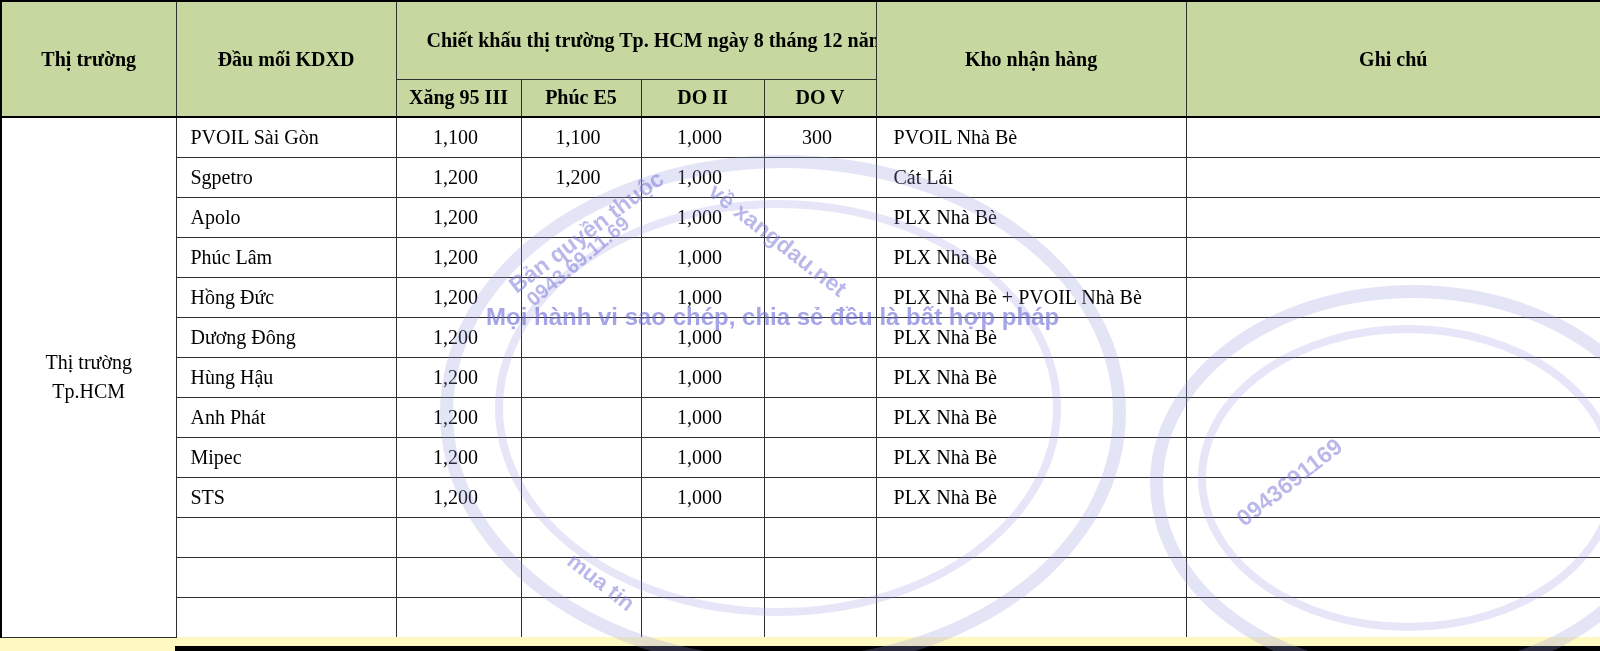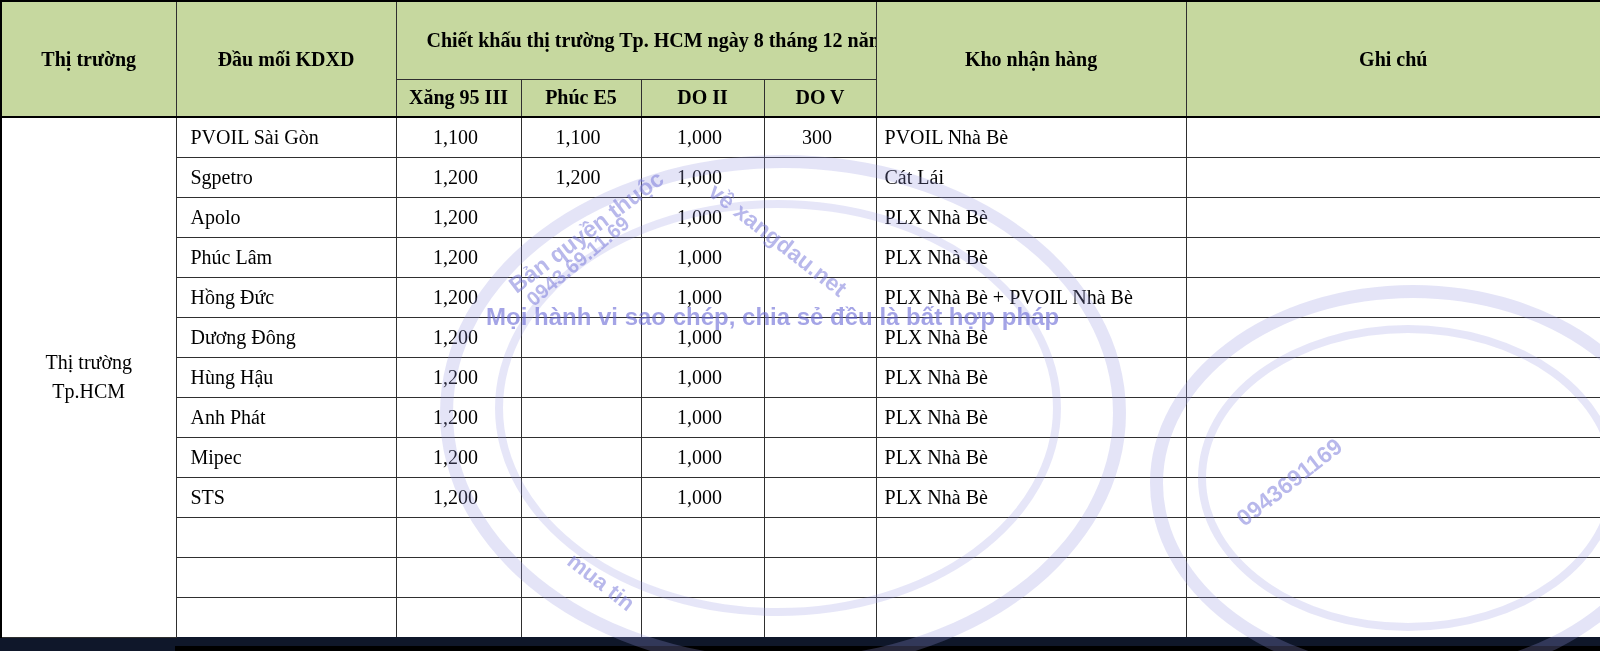--- a/index.html
+++ b/index.html
@@ -1,18 +1,18 @@
 <!DOCTYPE html>
 <html><head>
 <meta charset="utf-8">
 <style>
   html,body{margin:0;padding:0;background:#ffffff;}
   .stage{
     position:relative;width:1600px;height:651px;overflow:hidden;
-    background:#0f172a;font-family:"Liberation Serif","DejaVu Serif",serif;
+    background:#fef9c3;font-family:"Liberation Serif","DejaVu Serif",serif;
   }
   table.disc{
     border-collapse:collapse;table-layout:fixed;width:1600px;
     border:2px solid #000;border-bottom:none;
   }
   table.disc th,table.disc td{
     border:1px solid #2f2f2f;overflow:hidden;white-space:nowrap;
     font-size:20px;color:#000;vertical-align:middle;
   }
   thead th{
@@ -27,21 +27,21 @@
     white-space:normal;
   }
   tbody tr{height:40px;}
   tbody td{background:#ffffff;}
   td.market-cell{
     text-align:center;font-size:20px;line-height:29px;
     border-bottom:none;background:#ffffff;
   }
   td.c-name{text-align:left;padding-left:14px;}
   td.c-num{text-align:center;padding-right:7px;}
-  td.c-kho{text-align:left;padding-left:8px;}
+  td.c-kho{text-align:left;padding-left:17px;}
   td.c-note{text-align:left;padding-left:4px;}
   tbody tr:last-child td{border-bottom:none;}
   .bottom-bar{
     position:absolute;left:175px;top:646px;width:1425px;height:5px;
     background:#000;
   }
   
   .watermark{position:absolute;left:0;top:0;width:1600px;height:651px;
     pointer-events:none;overflow:hidden;}
   .wm-ring{position:absolute;border-radius:50%;}

